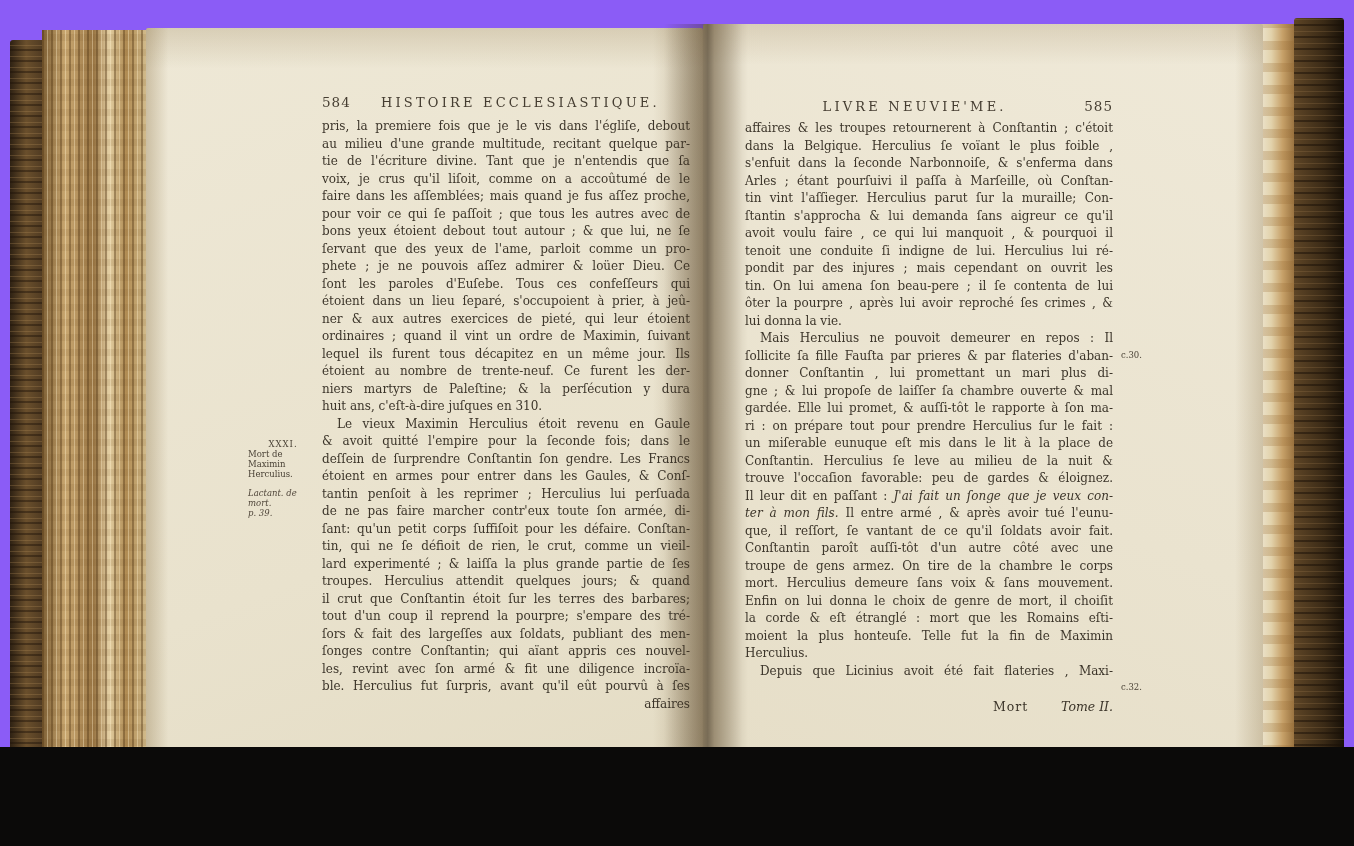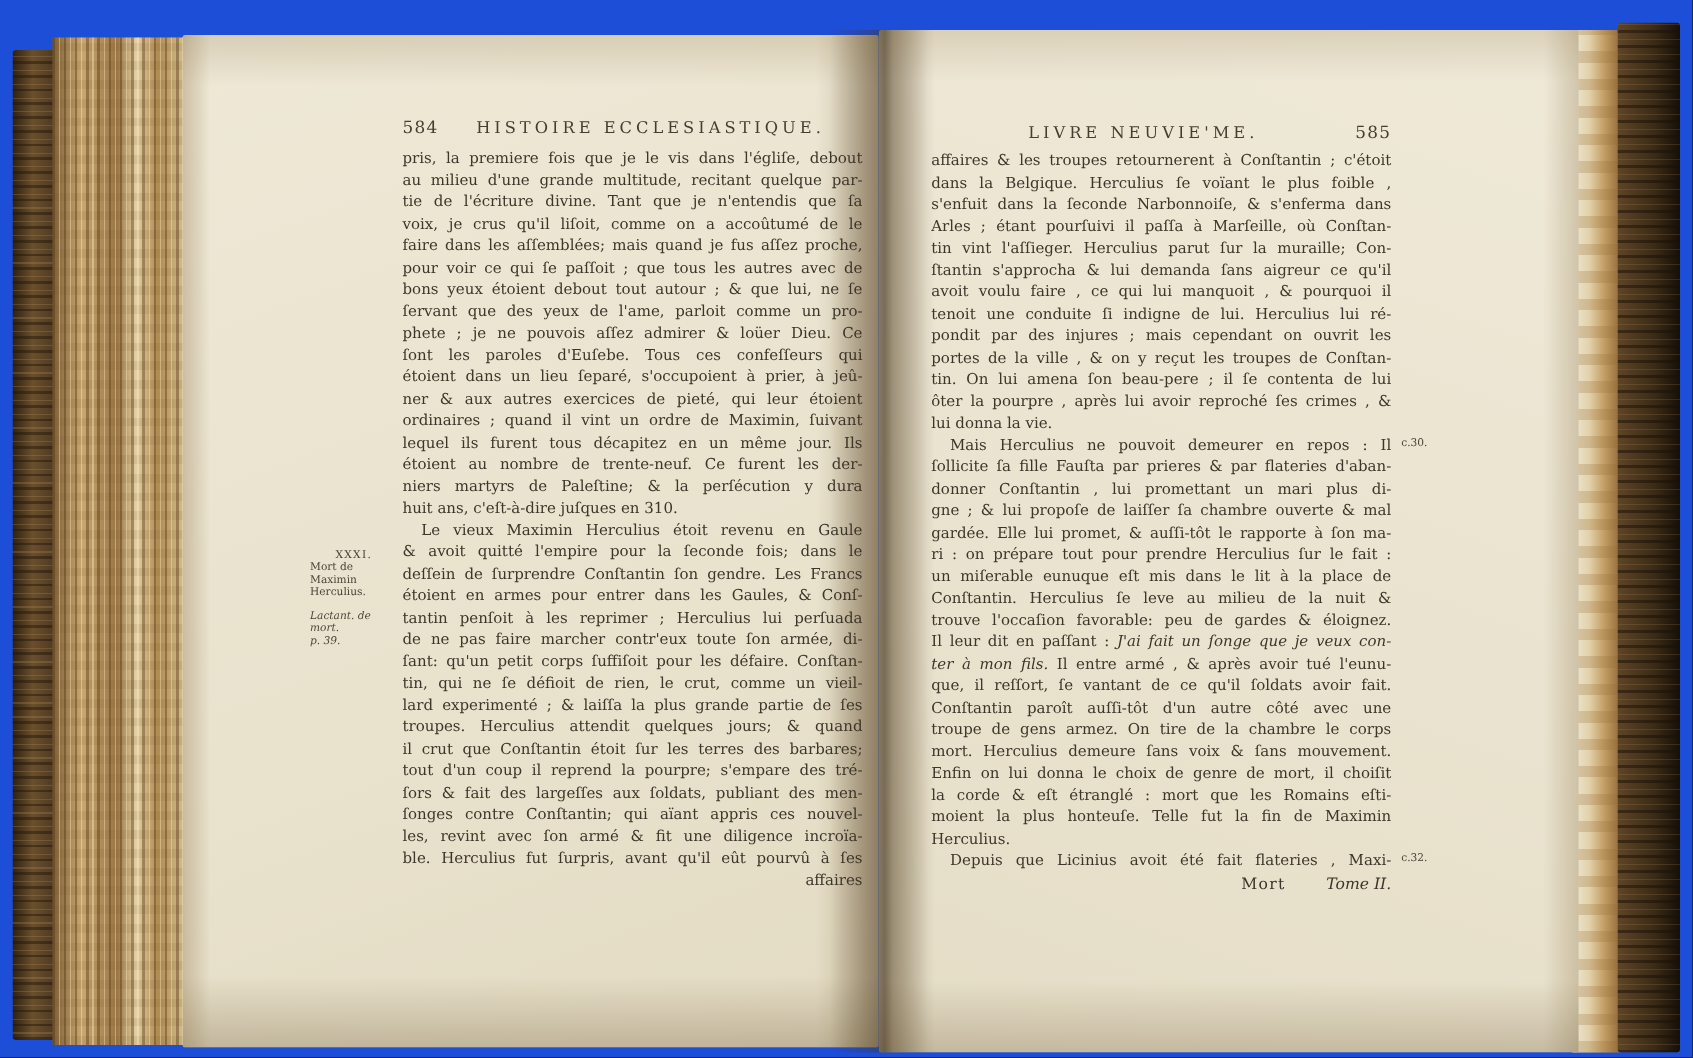--- a/index.html
+++ b/index.html
@@ -1,17 +1,17 @@
 <!DOCTYPE html>
 <html><head>
 <meta charset="utf-8">
 <style>
   html,body{margin:0;padding:0;background:#0b0a09;}
-  #scene{position:relative;width:1354px;height:846px;overflow:hidden;
-         font-family:"DejaVu Serif","Liberation Serif",serif;background:#1d4ed8;}
+  #scene{position:relative;width:1354px;height:747px;overflow:hidden;
+         font-family:"DejaVu Serif","Liberation Serif",serif;background:#8b5cf6;}
 
   
   .board-left{position:absolute;left:10px;top:40px;width:36px;height:792px;border-radius:3px;
     background:
       repeating-linear-gradient(0deg, rgba(30,18,8,.45) 0 2px, rgba(0,0,0,0) 2px 5px, rgba(190,150,95,.25) 5px 6px, rgba(0,0,0,0) 6px 11px),
       linear-gradient(90deg,#2e2113,#6a4f2c 45%,#4a3620);}
   .deckle-left{position:absolute;left:42px;top:30px;width:108px;height:806px;
     background:
       repeating-linear-gradient(90deg, rgba(80,52,18,.40) 0 2px, rgba(0,0,0,0) 2px 5px, rgba(255,240,205,.38) 5px 6px, rgba(0,0,0,0) 6px 9px),
       repeating-linear-gradient(0deg, rgba(120,85,40,.12) 0 7px, rgba(0,0,0,0) 7px 15px),
@@ -131,21 +131,20 @@
     <div class="textblock" style="left:42px;top:96px;">
         <div class="tline">affaires &amp; les troupes retournerent à Conſtantin ; c'étoit</div>
         <div class="tline">dans la Belgique.  Herculius ſe voïant le plus foible ,</div>
         <div class="tline">s'enfuit dans la ſeconde Narbonnoiſe, &amp; s'enferma dans</div>
         <div class="tline">Arles ; étant pourſuivi il paſſa à Marſeille, où Conſtan-</div>
         <div class="tline">tin vint l'aſſieger.  Herculius parut ſur la muraille; Con-</div>
         <div class="tline">ſtantin s'approcha &amp; lui demanda ſans aigreur ce qu'il</div>
         <div class="tline">avoit voulu faire , ce qui lui manquoit , &amp; pourquoi il</div>
         <div class="tline">tenoit une conduite ſi indigne de lui.  Herculius lui ré-</div>
         <div class="tline">pondit par des injures ; mais cependant on ouvrit les</div>
-        <div class="tline">portes de la ville , &amp; on y reçut les troupes de Conſtan-</div>
         <div class="tline">tin.  On lui amena ſon beau-pere ; il ſe contenta de lui</div>
         <div class="tline">ôter la pourpre , après lui avoir reproché ſes crimes , &amp;</div>
         <div class="tline flush">lui donna la vie.</div>
         <div class="tline indent">Mais Herculius ne pouvoit demeurer en repos : Il</div>
         <div class="tline">ſollicite ſa fille Fauſta par prieres &amp; par flateries d'aban-</div>
         <div class="tline">donner Conſtantin ,  lui promettant un mari plus di-</div>
         <div class="tline">gne ; &amp; lui propoſe de laiſſer ſa chambre ouverte &amp; mal</div>
         <div class="tline">gardée. Elle lui promet, &amp; auſſi-tôt le rapporte à ſon ma-</div>
         <div class="tline">ri : on prépare tout pour prendre Herculius ſur le fait :</div>
         <div class="tline">un miſerable eunuque eſt mis dans le lit à la place de</div>

